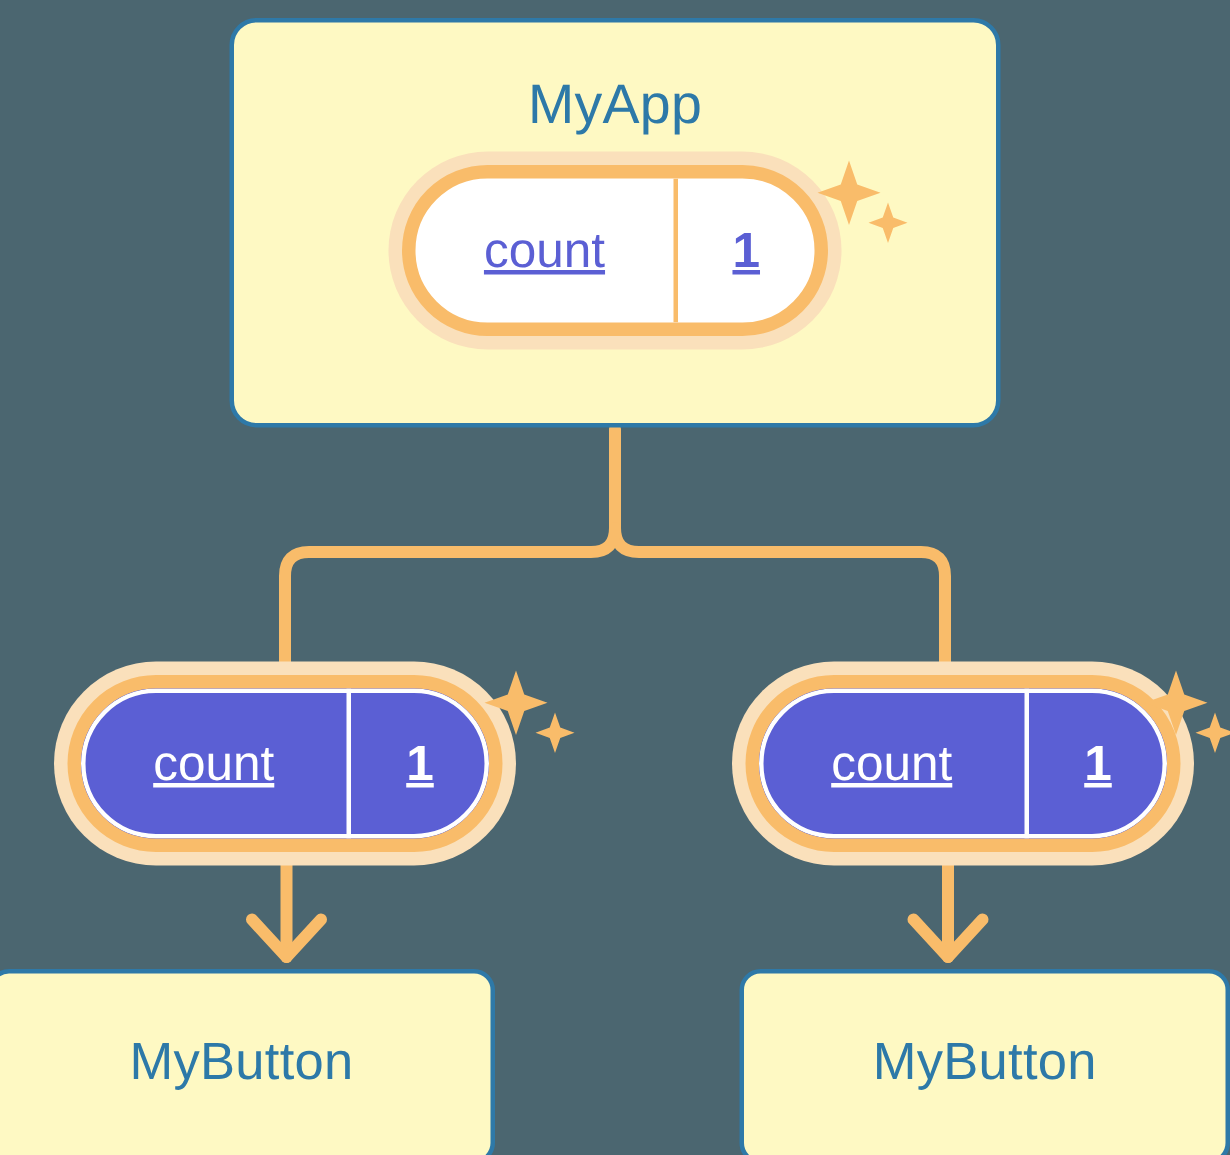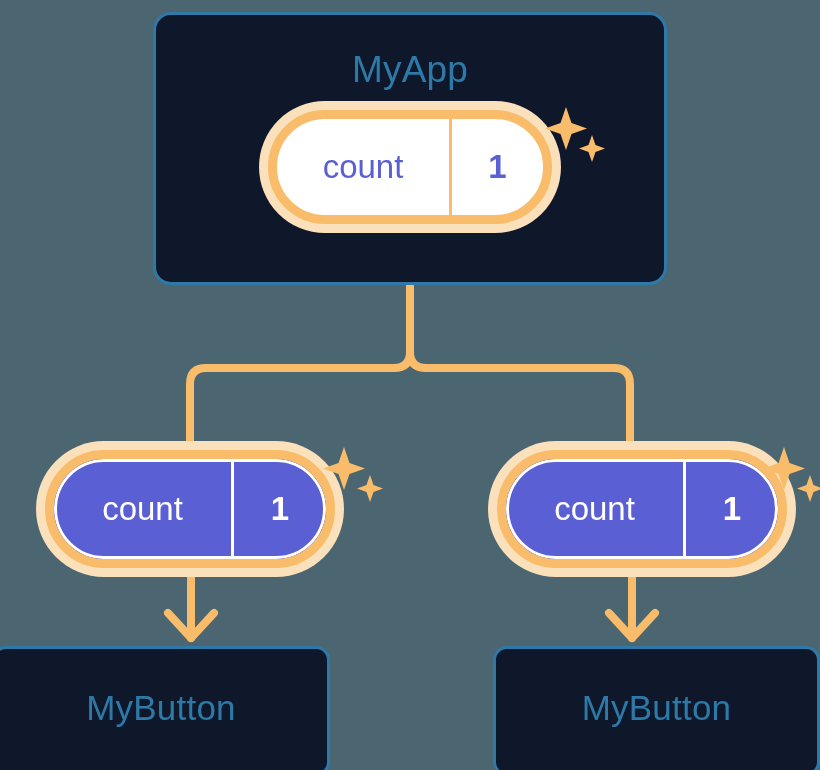--- a/index.html
+++ b/index.html
@@ -25,21 +25,21 @@
     top: 0;
     width: 820px;
     height: 770px;
     pointer-events: none;
   }
 
   
   .card {
     position: absolute;
     box-sizing: border-box;
-    background: #0f172a;
+    background: #fef9c3;
     border: 3px solid #2e79a8;
     border-radius: 16px;
   }
   .card-title {
     color: #2d79a8;
     text-align: center;
     letter-spacing: 0.2px;
   }
 
   #app-card {
@@ -84,20 +84,21 @@
     border-radius: 999px;
     border: 9px solid #f9bc6a;
     box-shadow: 0 0 0 9px #fae0bb;
     overflow: hidden;
   }
   .pill-key, .pill-val {
     display: flex;
     align-items: center;
     justify-content: center;
     box-sizing: border-box;
+    text-decoration: underline;
   }
   .pill-key { flex: 0 0 auto; }
   .pill-val { flex: 1 1 auto; }
 
   
   .pill.light {
     background: #ffffff;
   }
   .pill.light .pill-key {
     color: #5b5fd4;

